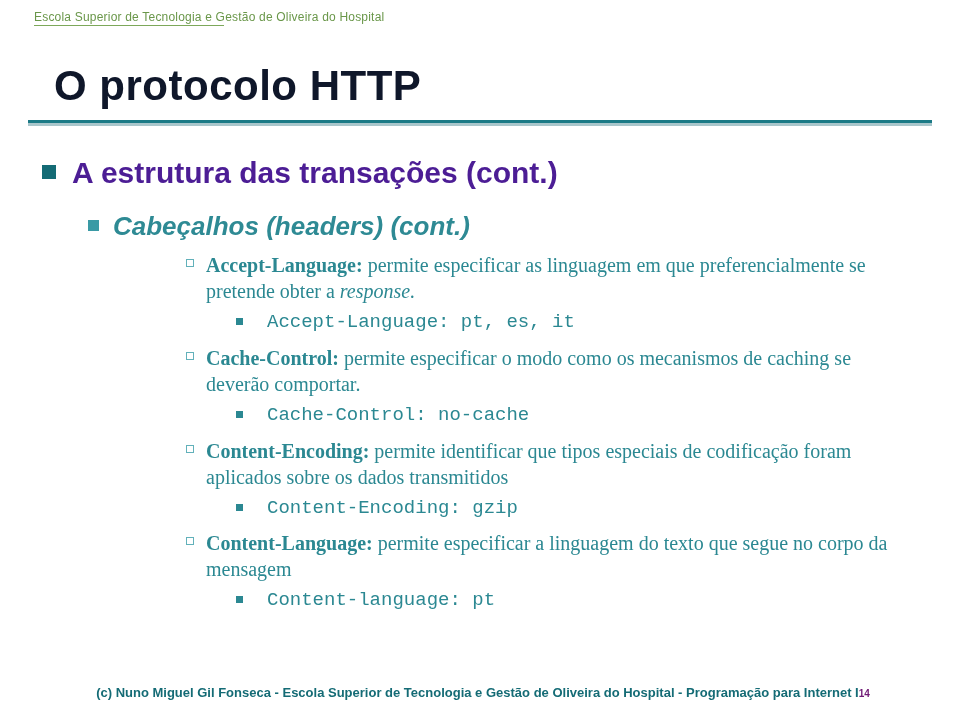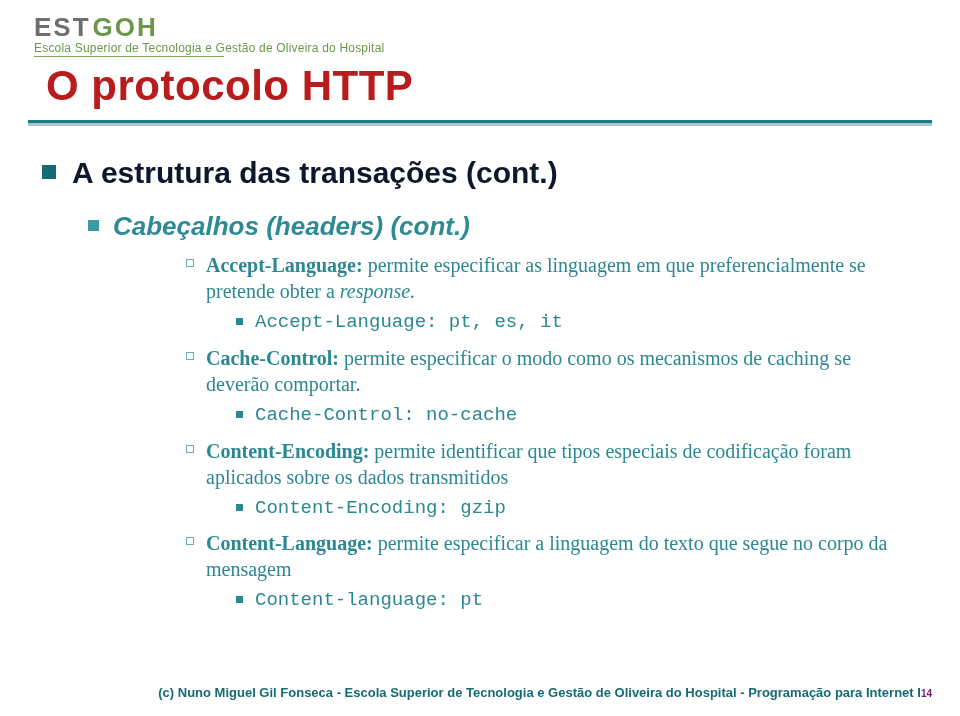--- a/index.html
+++ b/index.html
@@ -51,24 +51,24 @@
   .logo-underline {
     margin-top: 1px;
     height: 1px;
     background: #7da85a;
     width: 190px;
   }
   
   .title {
     position: absolute;
     top: 62px;
-    left: 46px;
+    left: 54px;
     font-size: 42px;
     font-weight: bold;
-    color: #b91c1c;
+    color: #0f172a;
     letter-spacing: 0.5px;
   }
   .title-line {
     position: absolute;
     top: 120px;
     left: 28px;
     right: 28px;
     height: 6px;
     background: linear-gradient(to bottom, #1b7a86 0%, #1b7a86 55%, #a9c6cb 55%, #a9c6cb 100%);
   }
@@ -87,21 +87,21 @@
   .bul1 { margin-left: 4px; margin-bottom: 10px; }
   .bul1 .marker {
     width: 14px; height: 14px;
     background: #146b75;
     margin-top: 10px; margin-right: 16px;
     flex: 0 0 auto;
   }
   .bul1-text {
     font-size: 30px;
     font-weight: bold;
-    color: #0f172a;
+    color: #4c1d95;
     line-height: 1.2;
   }
   .bul2 { margin-left: 50px; margin-bottom: 10px; margin-top: 20px; }
   .bul2 .marker {
     width: 11px; height: 11px;
     background: #3a9aa5;
     margin-top: 9px; margin-right: 14px;
     flex: 0 0 auto;
   }
   .bul2-text {
@@ -132,64 +132,60 @@
     margin-top: 7px; margin-right: 12px;
     flex: 0 0 auto;
     box-sizing: border-box;
   }
   .bul4-text {
     font-size: 20px;
     color: #2b8892;
     line-height: 1.3;
   }
   .bold { font-weight: bold; }
-  .bul5 { margin-left: 198px; margin-bottom: 10px; }
+  .bul5 { margin-left: 198px; margin-bottom: 10px; gap: 12px; }
   .bul5 .marker {
     width: 7px; height: 7px;
     background: #2b8892;
     margin-top: 8px; margin-right: 12px;
     flex: 0 0 auto;
   }
   .bul5-text {
     font-family: "Courier New", monospace;
     font-size: 19px;
     color: #2b8892;
     line-height: 1.3;
   }
   
   .footer {
     position: absolute;
     bottom: 16px;
     left: 34px;
     right: 28px;
     display: flex;
-    justify-content: flex-end;
+    justify-content: center;
     align-items: baseline;
     font-size: 13px;
     font-weight: bold;
     color: #146b75;
   }
   .footer-left {
     white-space: nowrap;
   }
   .page-num {
     font-size: 10px;
     color: #701a75;
   }
 </style>
 </head>
 <body>
 
 <div class="page">
 
   <div class="logo-block">
-    <div class="logo-row">
-      <span class="logo-est">EST</span>
-      <span class="logo-goh">GOH</span>
-    </div>
     <div class="logo-sub">Escola Superior de Tecnologia e Gestão de Oliveira do Hospital</div>
     <div class="logo-underline"></div>
   </div>
 
   <div class="title">O protocolo HTTP</div>
   <div class="title-line"></div>
 
   <div class="content">
 
     <div class="bul1">

